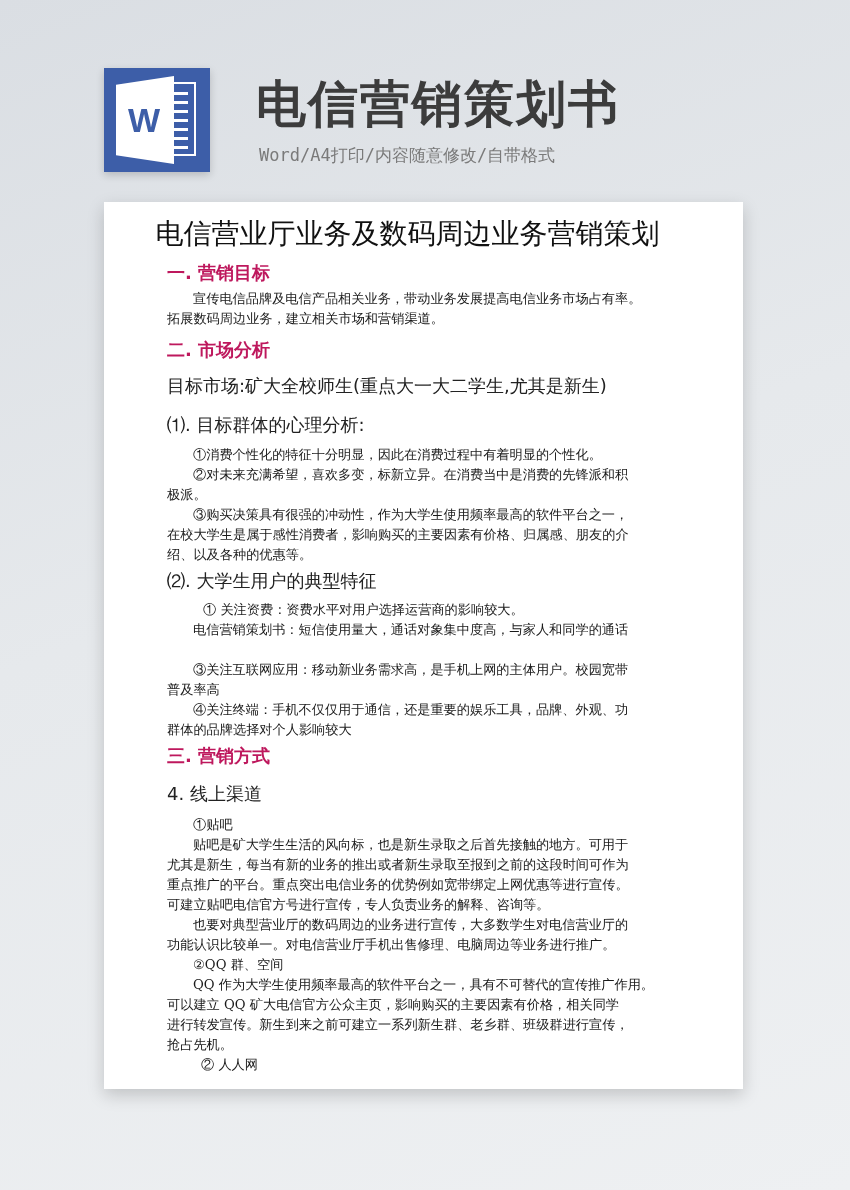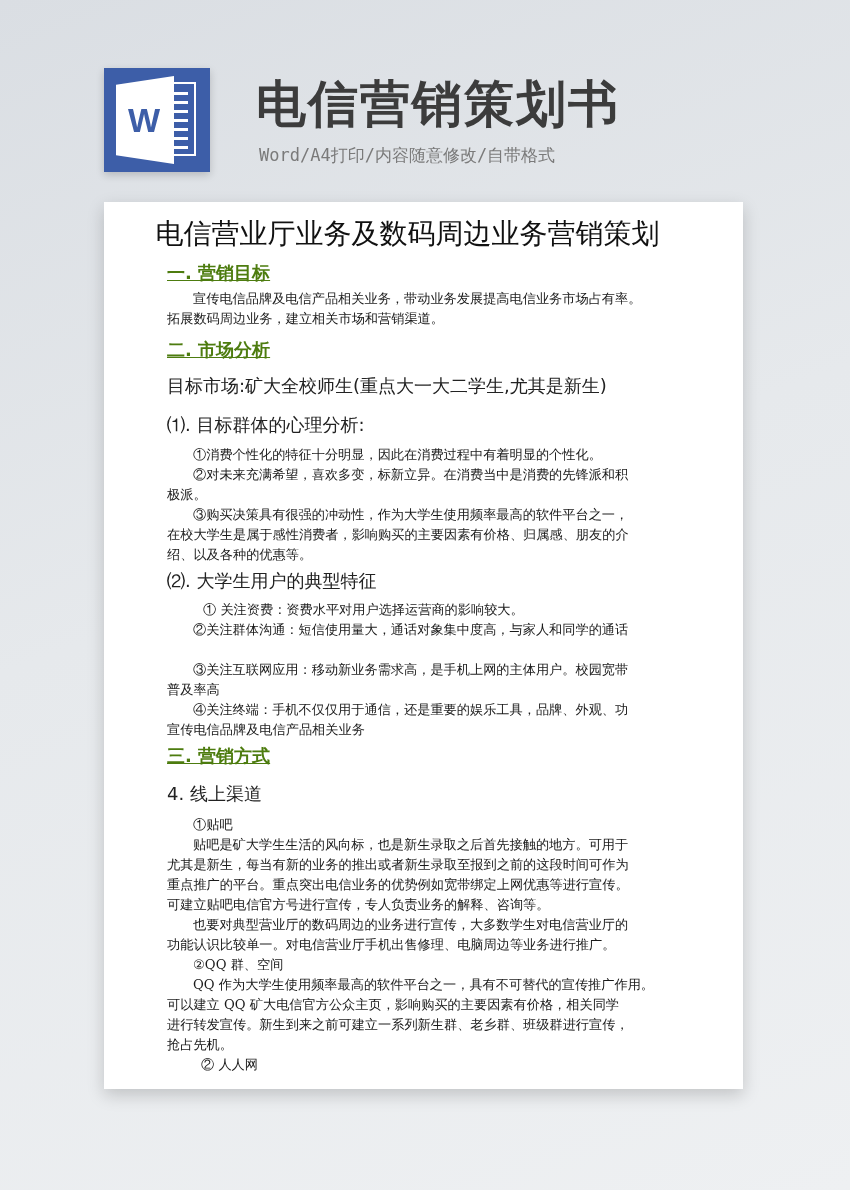--- a/index.html
+++ b/index.html
@@ -41,22 +41,22 @@
     .page {
       position: absolute; left: 104px; top: 202px; width: 639px; height: 887px;
       background: #ffffff; box-shadow: 0 6px 16px rgba(0,0,0,0.18);
     }
     .doc-title {
       position: absolute; left: 0; top: 12px; width: 607px; text-align: center;
       font-family: "Liberation Sans", "DejaVu Sans", sans-serif;
       font-size: 28px; color: #111; line-height: 40px; white-space: nowrap;
     }
     .h1 {
-      position: absolute; left: 63px; font-size: 18px; font-weight: bold; color: #4d7c0f;
-      line-height: 26px; white-space: nowrap; text-decoration: underline;
+      position: absolute; left: 63px; font-size: 18px; font-weight: bold; color: #be185d;
+      line-height: 26px; white-space: nowrap;
     }
     .h2 {
       position: absolute; left: 63px; font-size: 18px; color: #222; line-height: 26px; white-space: nowrap;
     }
     .p {
       position: absolute; left: 63px; width: 520px; font-family: "DejaVu Serif", "Liberation Serif", serif;
       font-size: 13.2px; color: #1a1a1a; line-height: 20px; white-space: nowrap;
     }
   </style>
 </head>
@@ -93,25 +93,25 @@
   <div class="h2" style="top:210px">⑴. 目标群体的心理分析:</div>
   <div class="p" style="top:243px; padding-left:26px">①消费个性化的特征十分明显，因此在消费过程中有着明显的个性化。</div>
   <div class="p" style="top:263px; padding-left:26px">②对未来充满希望，喜欢多变，标新立异。在消费当中是消费的先锋派和积</div>
   <div class="p" style="top:283px">极派。</div>
   <div class="p" style="top:303px; padding-left:26px">③购买决策具有很强的冲动性，作为大学生使用频率最高的软件平台之一，</div>
   <div class="p" style="top:323px">在校大学生是属于感性消费者，影响购买的主要因素有价格、归属感、朋友的介</div>
   <div class="p" style="top:343px">绍、以及各种的优惠等。</div>
 
   <div class="h2" style="top:366px">⑵. 大学生用户的典型特征</div>
   <div class="p" style="top:398px; padding-left:36px">① 关注资费：资费水平对用户选择运营商的影响较大。</div>
-  <div class="p" style="top:418px; padding-left:26px">②关注群体沟通：短信使用量大，通话对象集中度高，与家人和同学的通话</div>
+  <div class="p" style="top:418px; padding-left:26px">电信营销策划书：短信使用量大，通话对象集中度高，与家人和同学的通话</div>
   <div class="p" style="top:458px; padding-left:26px">③关注互联网应用：移动新业务需求高，是手机上网的主体用户。校园宽带</div>
   <div class="p" style="top:478px">普及率高</div>
   <div class="p" style="top:498px; padding-left:26px">④关注终端：手机不仅仅用于通信，还是重要的娱乐工具，品牌、外观、功</div>
-  <div class="p" style="top:518px">宣传电信品牌及电信产品相关业务</div>
+  <div class="p" style="top:518px">群体的品牌选择对个人影响较大</div>
 
   <div class="h1" style="top:541px">三. 营销方式</div>
   <div class="h2" style="top:579px">4. 线上渠道</div>
   <div class="p" style="top:613px; padding-left:26px">①贴吧</div>
   <div class="p" style="top:633px; padding-left:26px">贴吧是矿大学生生活的风向标，也是新生录取之后首先接触的地方。可用于</div>
   <div class="p" style="top:653px">尤其是新生，每当有新的业务的推出或者新生录取至报到之前的这段时间可作为</div>
   <div class="p" style="top:673px">重点推广的平台。重点突出电信业务的优势例如宽带绑定上网优惠等进行宣传。</div>
   <div class="p" style="top:693px">可建立贴吧电信官方号进行宣传，专人负责业务的解释、咨询等。</div>
   <div class="p" style="top:713px; padding-left:26px">也要对典型营业厅的数码周边的业务进行宣传，大多数学生对电信营业厅的</div>
   <div class="p" style="top:733px">功能认识比较单一。对电信营业厅手机出售修理、电脑周边等业务进行推广。</div>

